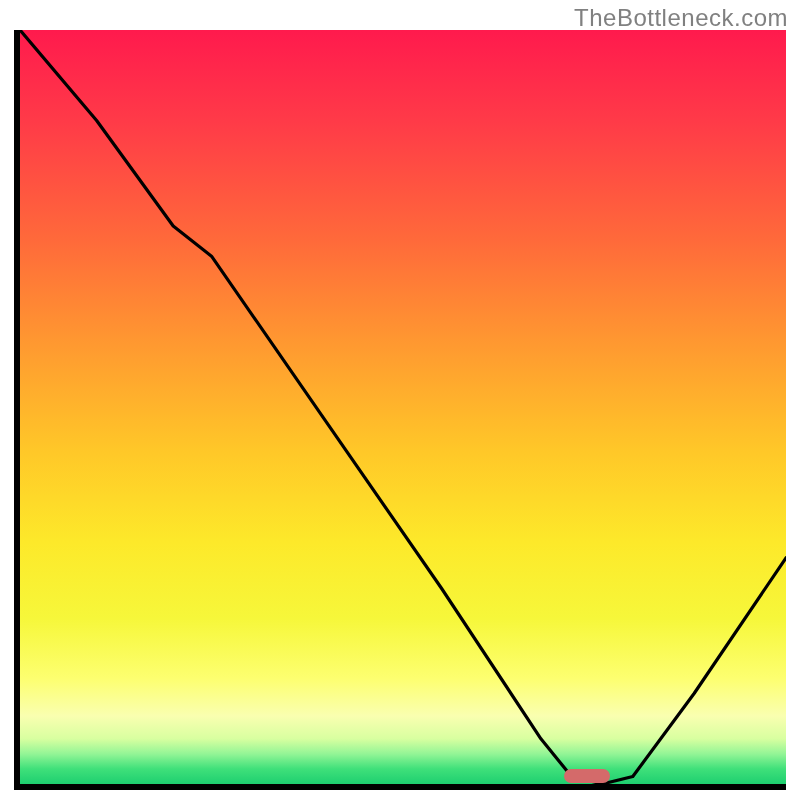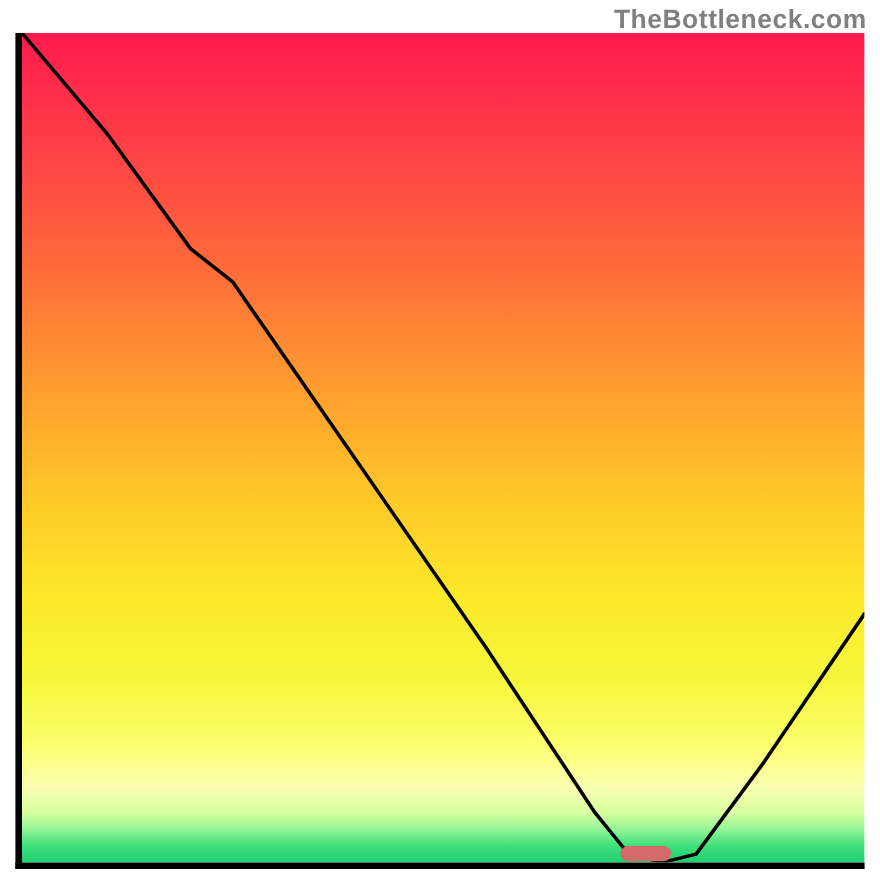--- a/index.html
+++ b/index.html
@@ -13,21 +13,21 @@
   .container {
     position: relative;
     width: 800px;
     height: 800px;
   }
   .watermark {
     position: absolute;
     top: 4px;
     right: 12px;
     font-size: 24px;
-    font-weight: 700;
+    font-weight: 400;
     color: #808080;
     letter-spacing: 0.5px;
   }
   .plot-frame {
     position: absolute;
     left: 14px;
     top: 30px;
     width: 772px;
     height: 760px;
     border-left: 6px solid #000;

